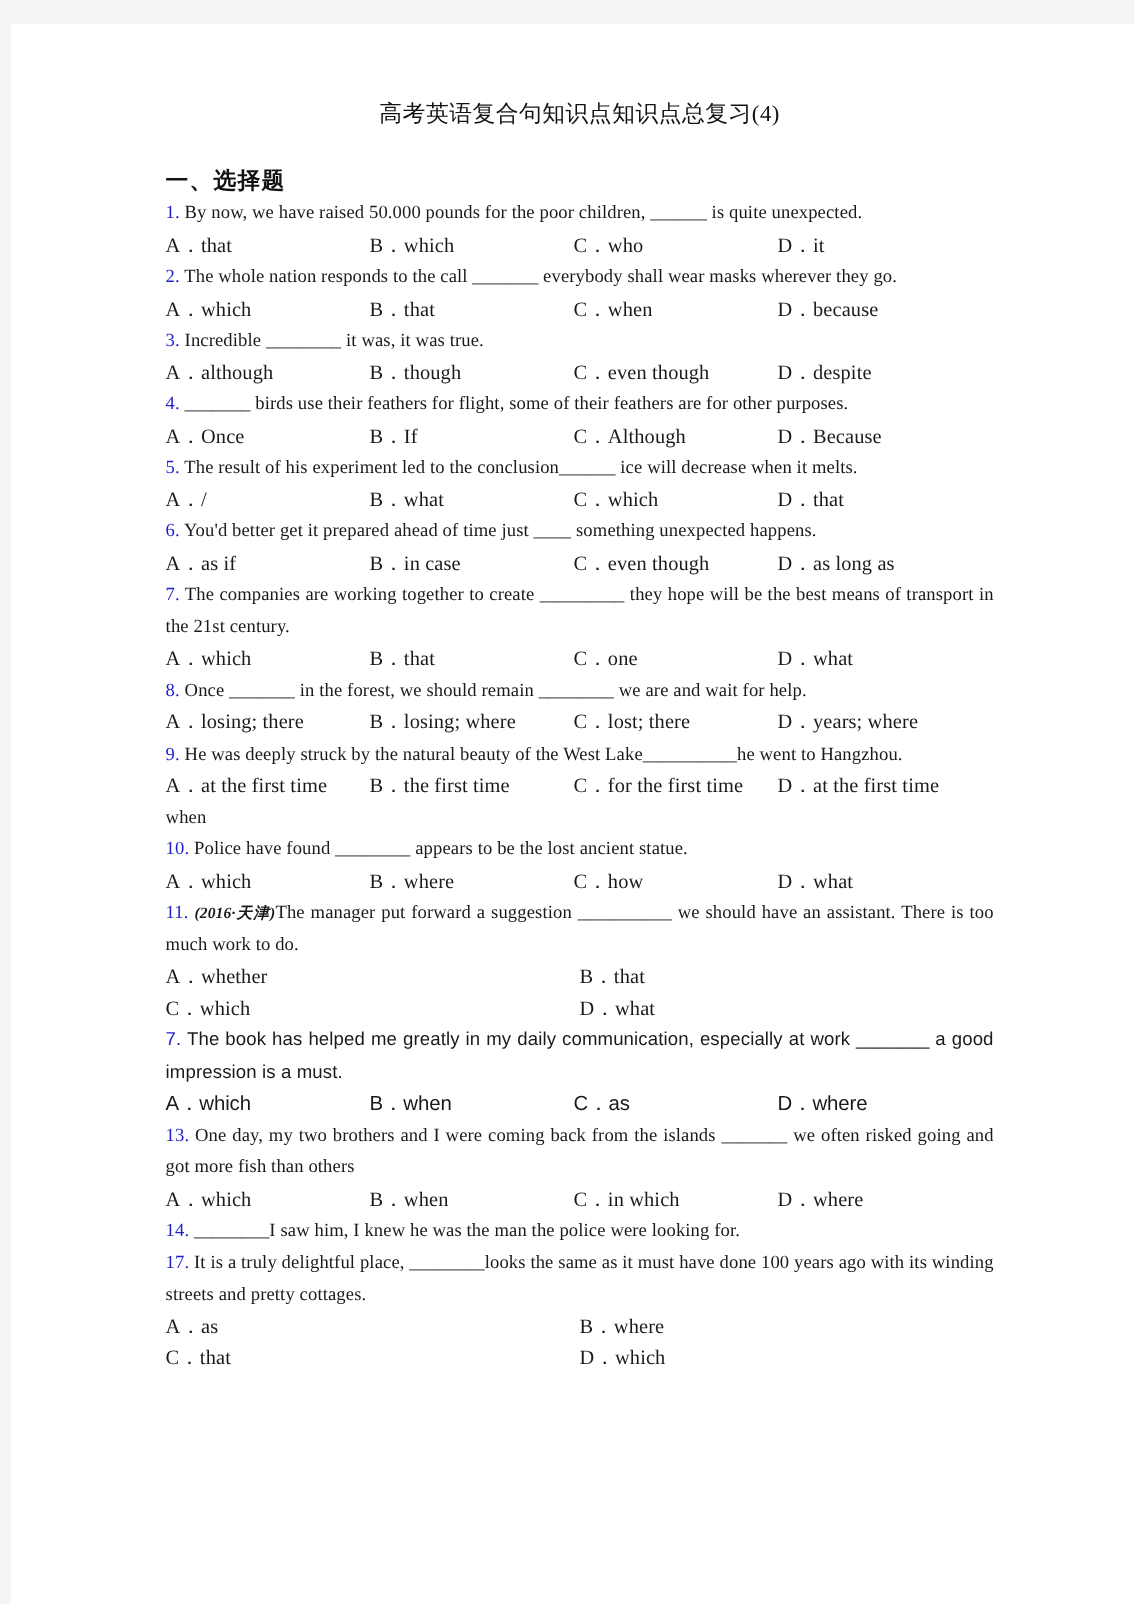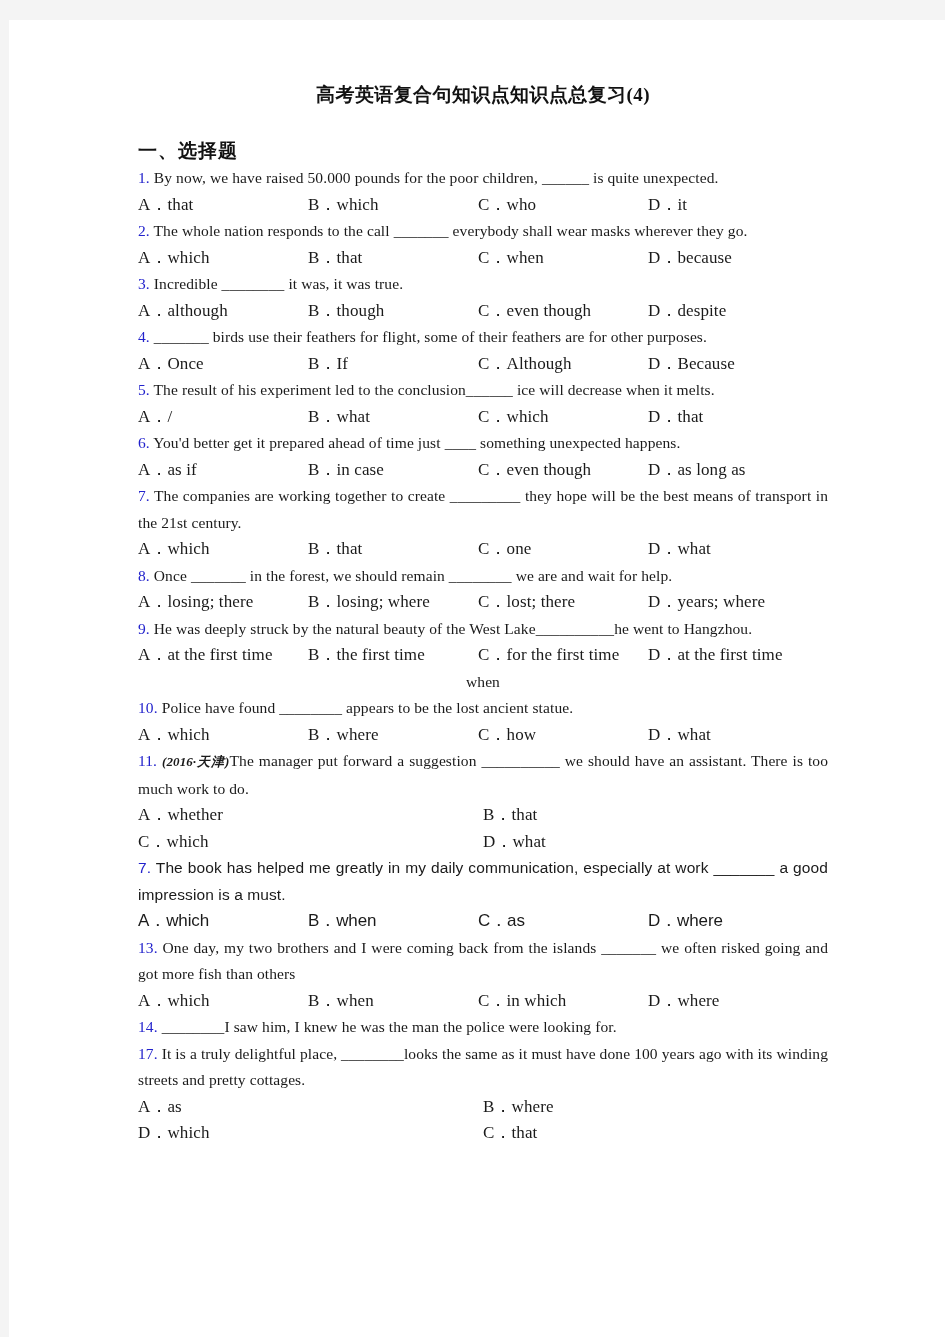--- a/index.html
+++ b/index.html
@@ -36,21 +36,21 @@
   }
   .sheet {
     position: absolute;
     left: 129px;
     top: 62px;
     width: 690px;
   }
 
   .doc-title {
     text-align: center;
-    font-weight: bold;
+    font-weight: normal;
     font-size: 19px;
     letter-spacing: 0.4px;
     color: #121212;
     margin: 0 0 30px 0;
     font-family: "Liberation Serif", "DejaVu Serif", serif;
   }
 
   .section-heading {
     font-weight: bold;
     font-size: 19px;
@@ -66,21 +66,21 @@
   .stem {
     font-size: 15.5px;
     color: #1a1a1a;
     line-height: 26.5px;
     text-align: justify;
     text-justify: inter-word;
     margin: 0;
     letter-spacing: 0.1px;
   }
   .stem.nojust {
-    text-align: center;
+    text-align: left;
   }
 
   .opts {
     display: flex;
     font-size: 17px;
     color: #1a1a1a;
     line-height: 26.5px;
     margin: 0;
     letter-spacing: 0.1px;
   }
@@ -245,20 +245,20 @@
         <div>
           <p class="stem"><span class="qnum">14.</span> <span>________I saw him, I knew he was the man the police were looking for.</span></p>
         </div>
         <div>
           <p class="stem"><span class="qnum">17.</span> <span>It is a truly delightful place, ________looks the same as it must have done 100 years ago with its winding streets and pretty cottages.</span></p>
           <div class="opts two">
             <div class="opt">A．as</div>
             <div class="opt">B．where</div>
           </div>
           <div class="opts two">
+            <div class="opt">C．that</div>
             <div class="opt">D．which</div>
-            <div class="opt">C．that</div>
           </div>
         </div>
       </div>
 
   </div>
 </div>
 
 </body></html>

